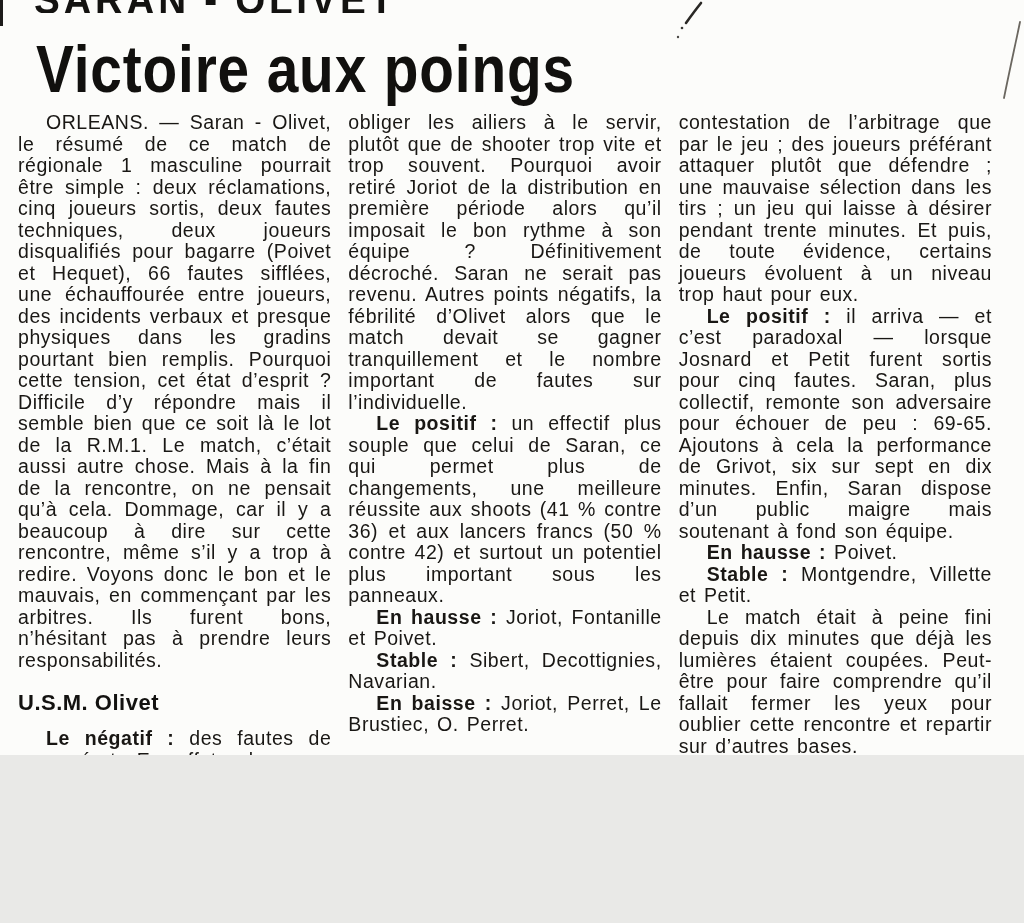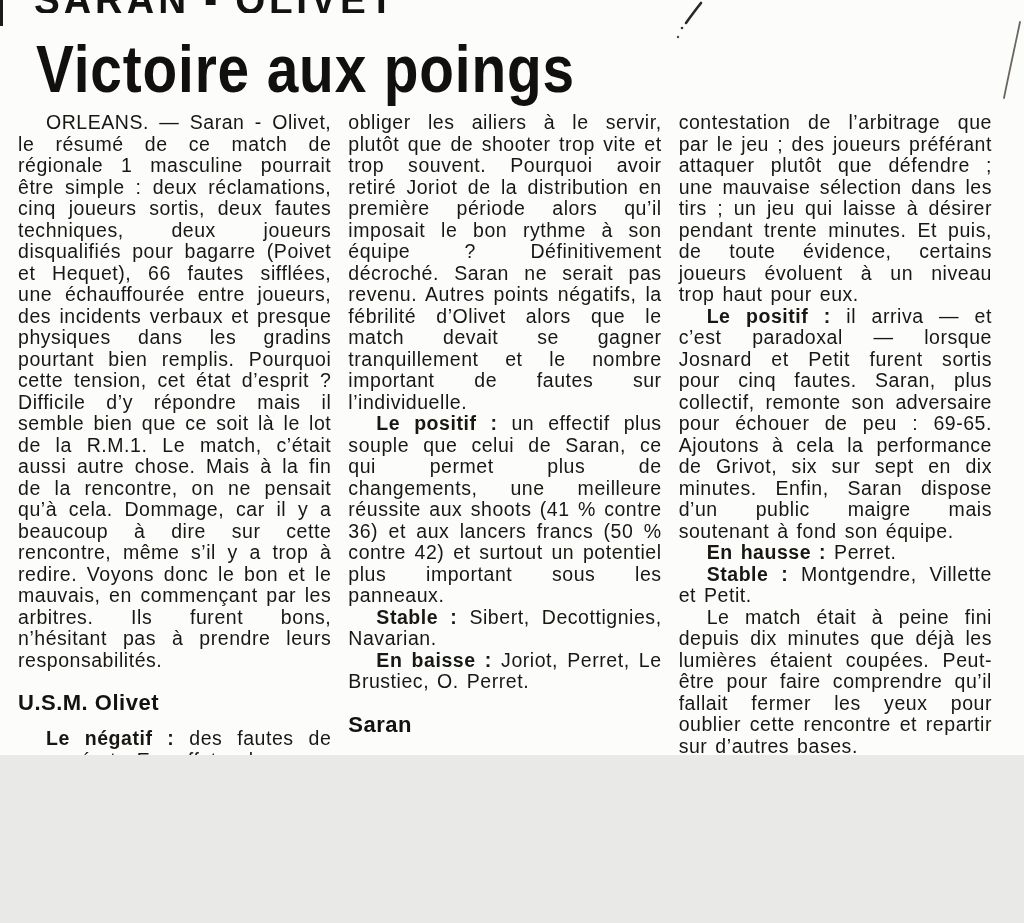--- a/index.html
+++ b/index.html
@@ -101,29 +101,30 @@
 
     <div class="col">
       <p class="para indent"><span>ORLEANS. — Saran - Olivet, le résumé de ce match de régionale 1 masculine pourrait être simple&nbsp;: deux réclamations, cinq joueurs sortis, deux fautes techniques, deux joueurs disqualifiés pour bagarre (Poivet et Hequet), 66 fautes sifflées, une échauffourée entre joueurs, des incidents verbaux et presque physiques dans les gradins pourtant bien remplis. Pourquoi cette tension, cet état d’esprit&nbsp;? Difficile d’y répondre mais il semble bien que ce soit là le lot de la R.M.1. Le match, c’était aussi autre chose. Mais à la fin de la rencontre, on ne pensait qu’à cela. Dommage, car il y a beaucoup à dire sur cette rencontre, même s’il y a trop à redire. Voyons donc le bon et le mauvais, en commençant par les arbitres. Ils furent bons, n’hésitant pas à prendre leurs responsabilités.</span></p>
       <h2 class="subhead">U.S.M. Olivet</h2>
       <p class="para indent"><b class="lead">Le négatif&nbsp;:</b><span> des fautes de managérat. En effet, alors que Fontanille collectif en attaque, pourquoi ne pas</span></p>
     </div>
 
     <div class="col">
       <p class="para"><span>obliger les ailiers à le servir, plutôt que de shooter trop vite et trop souvent. Pourquoi avoir retiré Joriot de la distribution en première période alors qu’il imposait le bon rythme à son équipe&nbsp;? Définitivement décroché. Saran ne serait pas revenu. Autres points négatifs, la fébrilité d’Olivet alors que le match devait se gagner tranquillement et le nombre important de fautes sur l’individuelle.</span></p>
       <p class="para indent"><b class="lead">Le positif&nbsp;:</b><span> un effectif plus souple que celui de Saran, ce qui permet plus de changements, une meilleure réussite aux shoots (41&nbsp;% contre 36) et aux lancers francs (50&nbsp;% contre 42) et surtout un potentiel plus important sous les panneaux.</span></p>
+      <p class="para indent"><b class="lead">En hausse&nbsp;:</b><span> Joriot, Fontanille et Poivet.</span></p>
       <p class="para indent"><b class="lead">Stable&nbsp;:</b><span> Sibert, Decottignies, Navarian.</span></p>
       <p class="para indent"><b class="lead">En baisse&nbsp;:</b><span> Joriot, Perret, Le Brustiec, O. Perret.</span></p>
       <h2 class="subhead">Saran</h2>
     </div>
 
     <div class="col">
       <p class="para"><span>contestation de l’arbitrage que par le jeu&nbsp;; des joueurs préférant attaquer plutôt que défendre&nbsp;; une mauvaise sélection dans les tirs&nbsp;; un jeu qui laisse à désirer pendant trente minutes. Et puis, de toute évidence, certains joueurs évoluent à un niveau trop haut pour eux.</span></p>
       <p class="para indent"><b class="lead">Le positif&nbsp;:</b><span> il arriva — et c’est paradoxal — lorsque Josnard et Petit furent sortis pour cinq fautes. Saran, plus collectif, remonte son adversaire pour échouer de peu&nbsp;: 69-65. Ajoutons à cela la performance de Grivot, six sur sept en dix minutes. Enfin, Saran dispose d’un public maigre mais soutenant à fond son équipe.</span></p>
-      <p class="para indent"><b class="lead">En hausse&nbsp;:</b><span> Perret.</span></p>
+      <p class="para indent"><b class="lead">En hausse&nbsp;:</b><span> Poivet.</span></p>
       <p class="para indent"><b class="lead">Stable&nbsp;:</b><span> Montgendre, Villette et Petit.</span></p>
       <p class="para indent"><span>Le match était à peine fini depuis dix minutes que déjà les lumières étaient coupées. Peut-être pour faire comprendre qu’il fallait fermer les yeux pour oublier cette rencontre et repartir sur d’autres bases.</span></p>
       <p class="para indent"><b class="lead">En baisse&nbsp;:</b><span> Josnard, Jean-Joseph, Munoz, escriou et Hequet.</span></p>
       <p class="byline">J.-P. R.</p>
     </div>
 
   </div>
 
   <div class="dash d1"></div>
   <div class="dash d2"></div>

